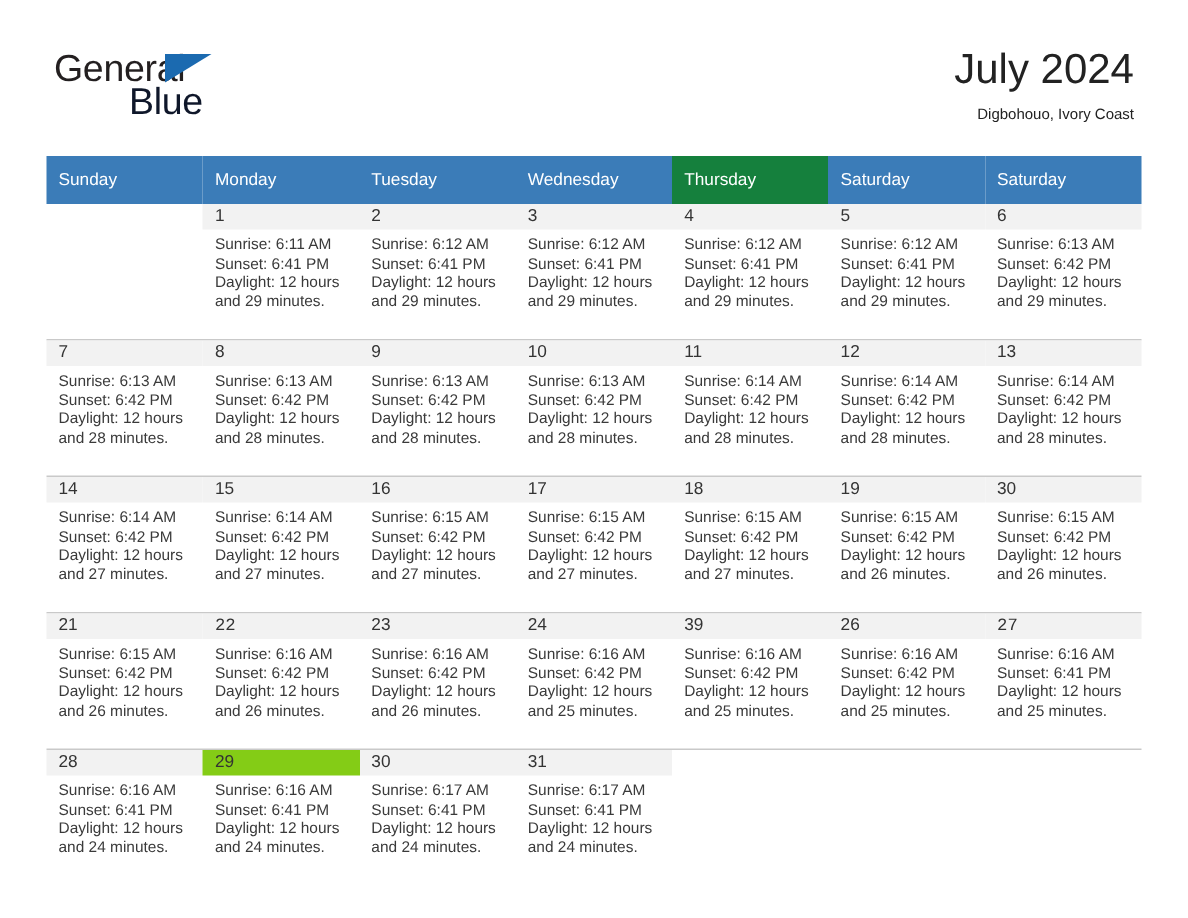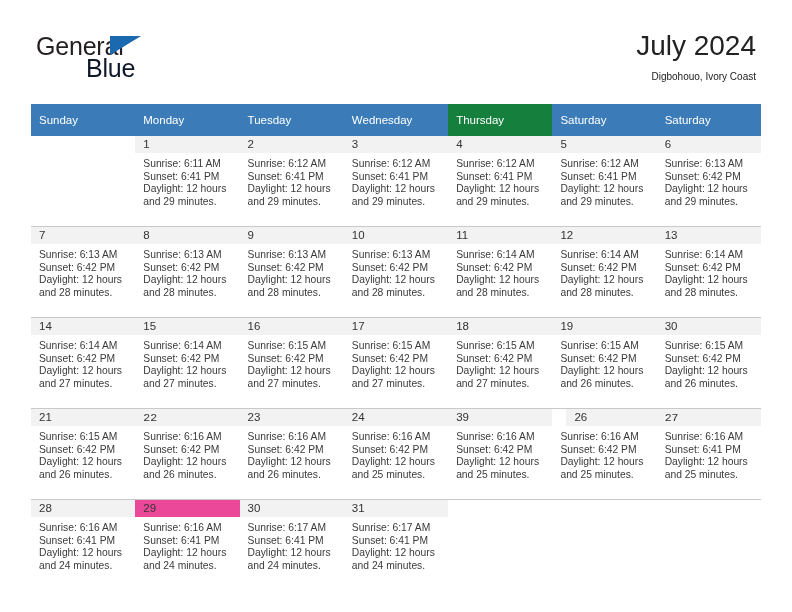--- a/index.html
+++ b/index.html
@@ -484,21 +484,21 @@
               <div class="cell-body">
                 <div>Sunrise: 6:16 AM</div>
                 <div>Sunset: 6:42 PM</div>
                 <div>Daylight: 12 hours</div>
                 <div>and 25 minutes.</div>
               </div>
             </div>
           </td>
           <td>
             <div class="cell filled">
-              <div class="daynum-strip" style="background: rgb(242, 242, 242); margin-left: 14px;">26</div>
+              <div class="daynum-strip" style="background: rgb(242, 242, 242);">26</div>
               <div class="cell-body">
                 <div>Sunrise: 6:16 AM</div>
                 <div>Sunset: 6:42 PM</div>
                 <div>Daylight: 12 hours</div>
                 <div>and 25 minutes.</div>
               </div>
             </div>
           </td>
           <td>
             <div class="cell filled">
@@ -524,21 +524,21 @@
               <div class="cell-body">
                 <div>Sunrise: 6:16 AM</div>
                 <div>Sunset: 6:41 PM</div>
                 <div>Daylight: 12 hours</div>
                 <div>and 24 minutes.</div>
               </div>
             </div>
           </td>
           <td>
             <div class="cell filled">
-              <div class="daynum-strip" style="background: #ec4899;">29</div>
+              <div class="daynum-strip" style="background: #84cc16;">29</div>
               <div class="cell-body">
                 <div>Sunrise: 6:16 AM</div>
                 <div>Sunset: 6:41 PM</div>
                 <div>Daylight: 12 hours</div>
                 <div>and 24 minutes.</div>
               </div>
             </div>
           </td>
           <td>
             <div class="cell filled">

